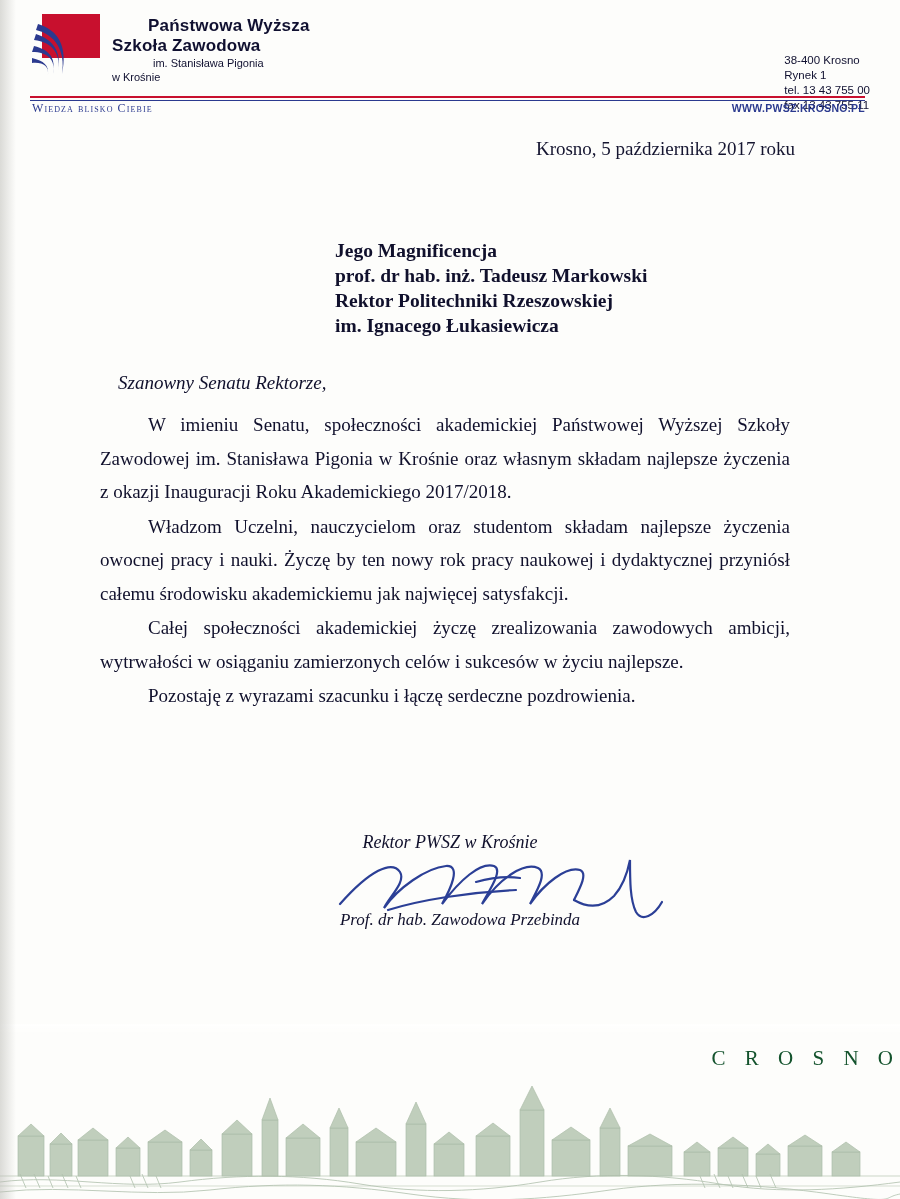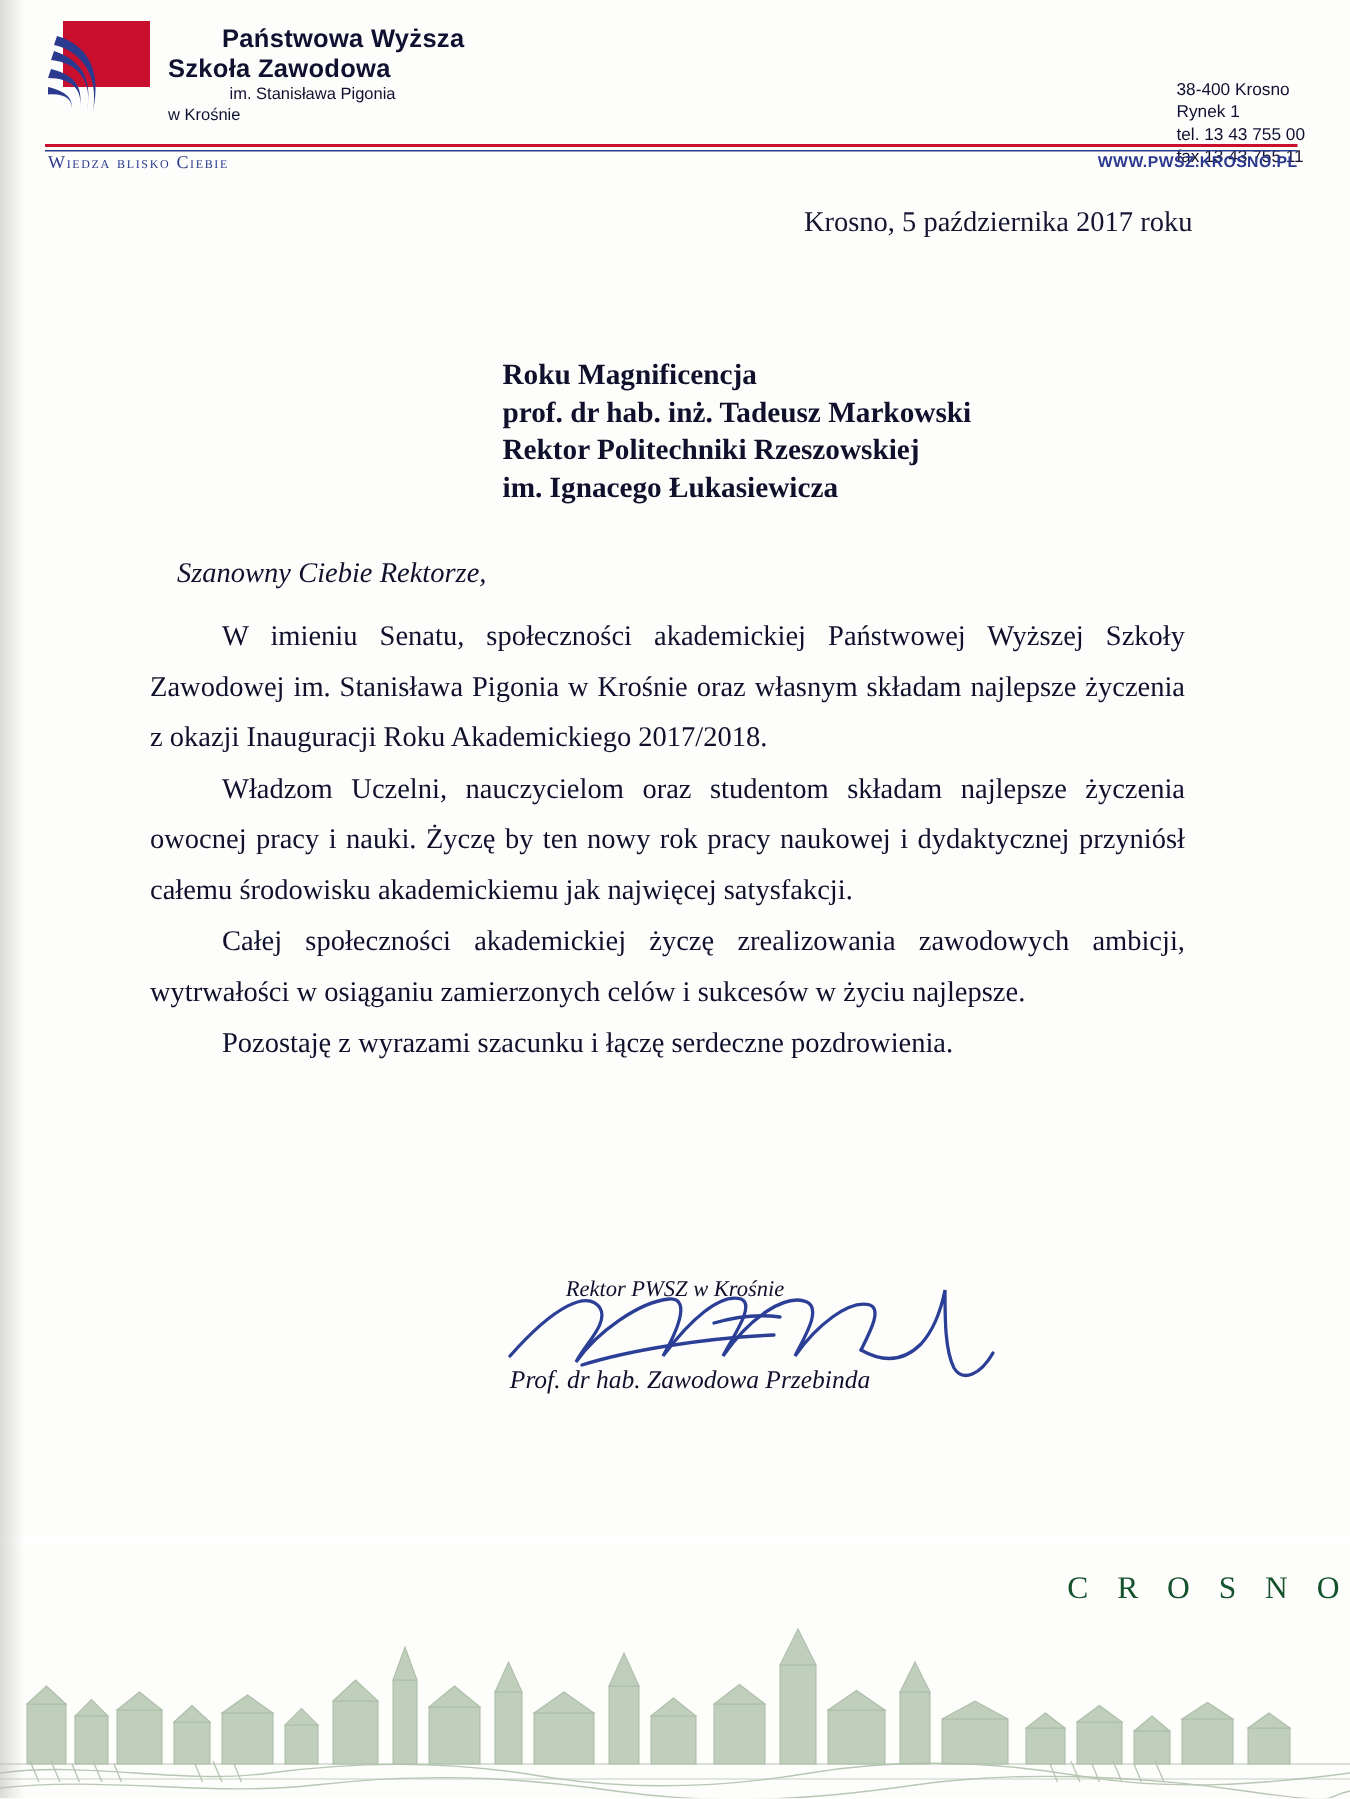--- a/index.html
+++ b/index.html
@@ -184,24 +184,23 @@
   }
 
   
   .sig-title {
     position: absolute;
     top: 832px;
     left: 0;
     width: 900px;
     text-align: center;
     box-sizing: border-box;
-    font-size: 15px;
+    font-size: 18px;
     font-style: italic;
     color: #10102c;
-    margin-top: 20px;
   }
   .sig-mark {
     position: absolute;
     top: 852px;
     left: 330px;
     width: 340px;
     height: 85px;
   }
   .sig-name {
     position: absolute;
@@ -281,27 +280,27 @@
   <div class="rule-wrap">
     <div class="rule-red"></div>
     <div class="rule-blue"></div>
     <div class="motto">Wiedza blisko Ciebie</div>
     <div class="website">WWW.PWSZ.KROSNO.PL</div>
   </div>
 
   <div class="place-date">Krosno, 5 października 2017 roku</div>
 
   <div class="addressee">
-    <div>Roku Magnificencja</div>
+    <div>Jego Magnificencja</div>
     <div>prof. dr hab. inż.  Tadeusz Markowski</div>
     <div>Rektor Politechniki Rzeszowskiej</div>
     <div>im. Ignacego Łukasiewicza</div>
   </div>
 
-  <div class="salutation">Szanowny Ciebie Rektorze,</div>
+  <div class="salutation">Szanowny Senatu Rektorze,</div>
 
   <div class="letter-body">
     <p>W imieniu Senatu, społeczności akademickiej Państwowej Wyższej Szkoły Zawodowej im. Stanisława Pigonia w Krośnie oraz własnym składam najlepsze życzenia z okazji Inauguracji Roku Akademickiego 2017/2018.</p>
     <p>Władzom Uczelni, nauczycielom oraz studentom składam najlepsze życzenia owocnej pracy i nauki. Życzę by ten nowy rok pracy naukowej i dydaktycznej przyniósł całemu środowisku akademickiemu jak najwięcej satysfakcji.</p>
     <p>Całej społeczności akademickiej życzę zrealizowania zawodowych ambicji, wytrwałości w osiąganiu zamierzonych celów i sukcesów w życiu najlepsze.</p>
     <p>Pozostaję z wyrazami szacunku i łączę serdeczne pozdrowienia.</p>
   </div>
 
   <div class="sig-title">Rektor PWSZ w Krośnie</div>
 

